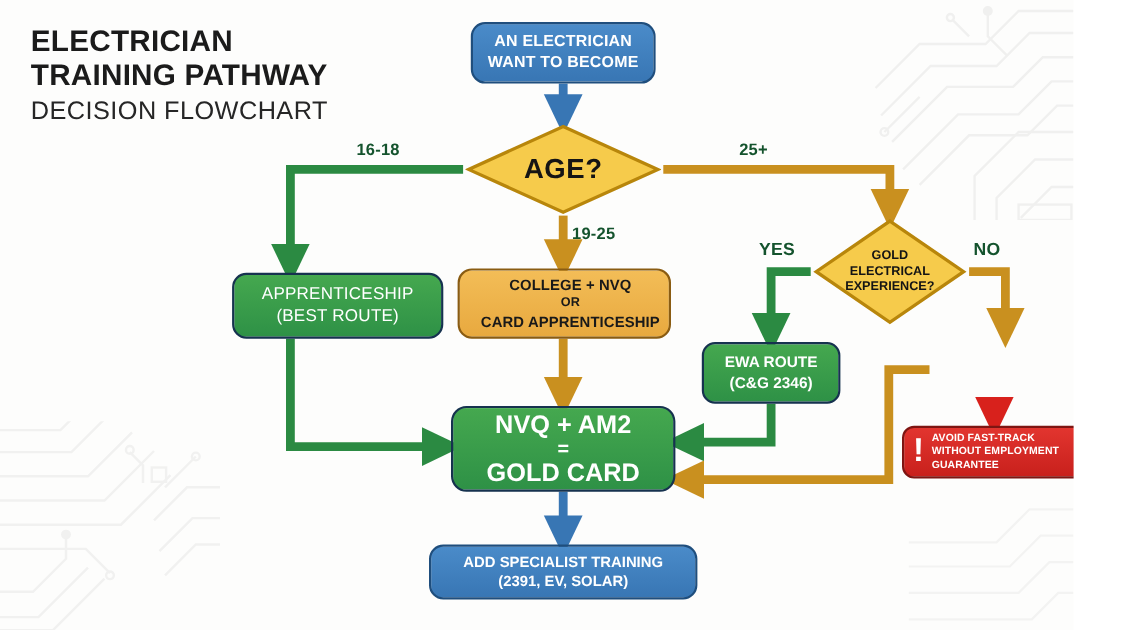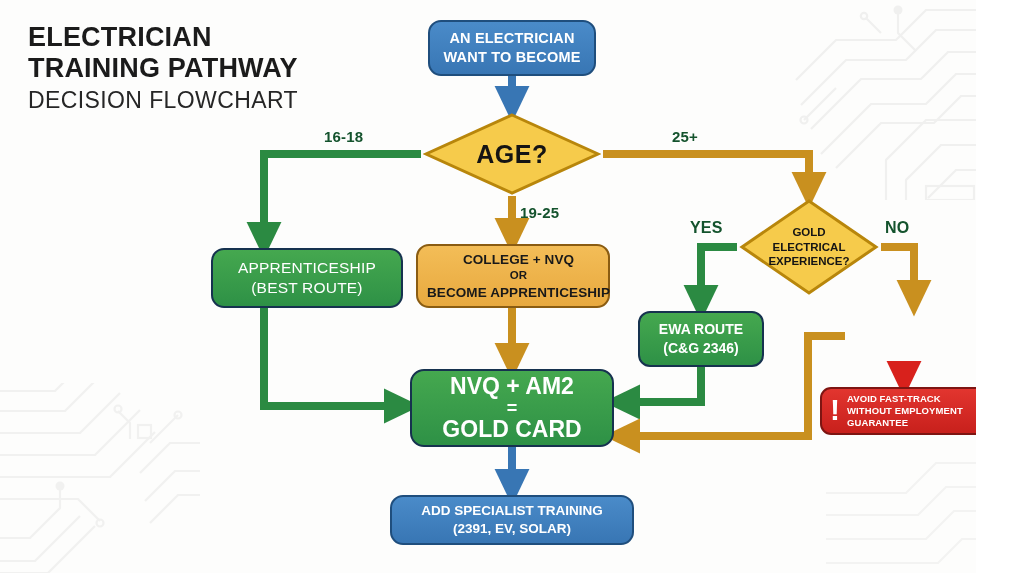--- a/index.html
+++ b/index.html
@@ -322,21 +322,21 @@
   </div>
 
   <div class="node node-green" id="node-apprenticeship">
     <span class="l">APPRENTICESHIP</span>
     <span class="l">(BEST ROUTE)</span>
   </div>
 
   <div class="node node-gold" id="node-college">
     <span class="l">COLLEGE + NVQ</span>
     <span class="l l-mid">OR</span>
-    <span class="l">BECOME APPRENTICESHIP</span>
+    <span class="l">CARD APPRENTICESHIP</span>
   </div>
 
   <div class="diamond-wrap" id="diamond-experience">
     <svg width="140" height="98" viewBox="0 0 140 98">
       <polygon points="70,3 137,49 70,95 3,49" fill="#f6cb4b" stroke="#b8860b" stroke-width="3"></polygon>
     </svg>
     <div class="diamond-label">
       <span class="l">GOLD</span>
       <span class="l">ELECTRICAL</span>
       <span class="l">EXPERIENCE?</span>

